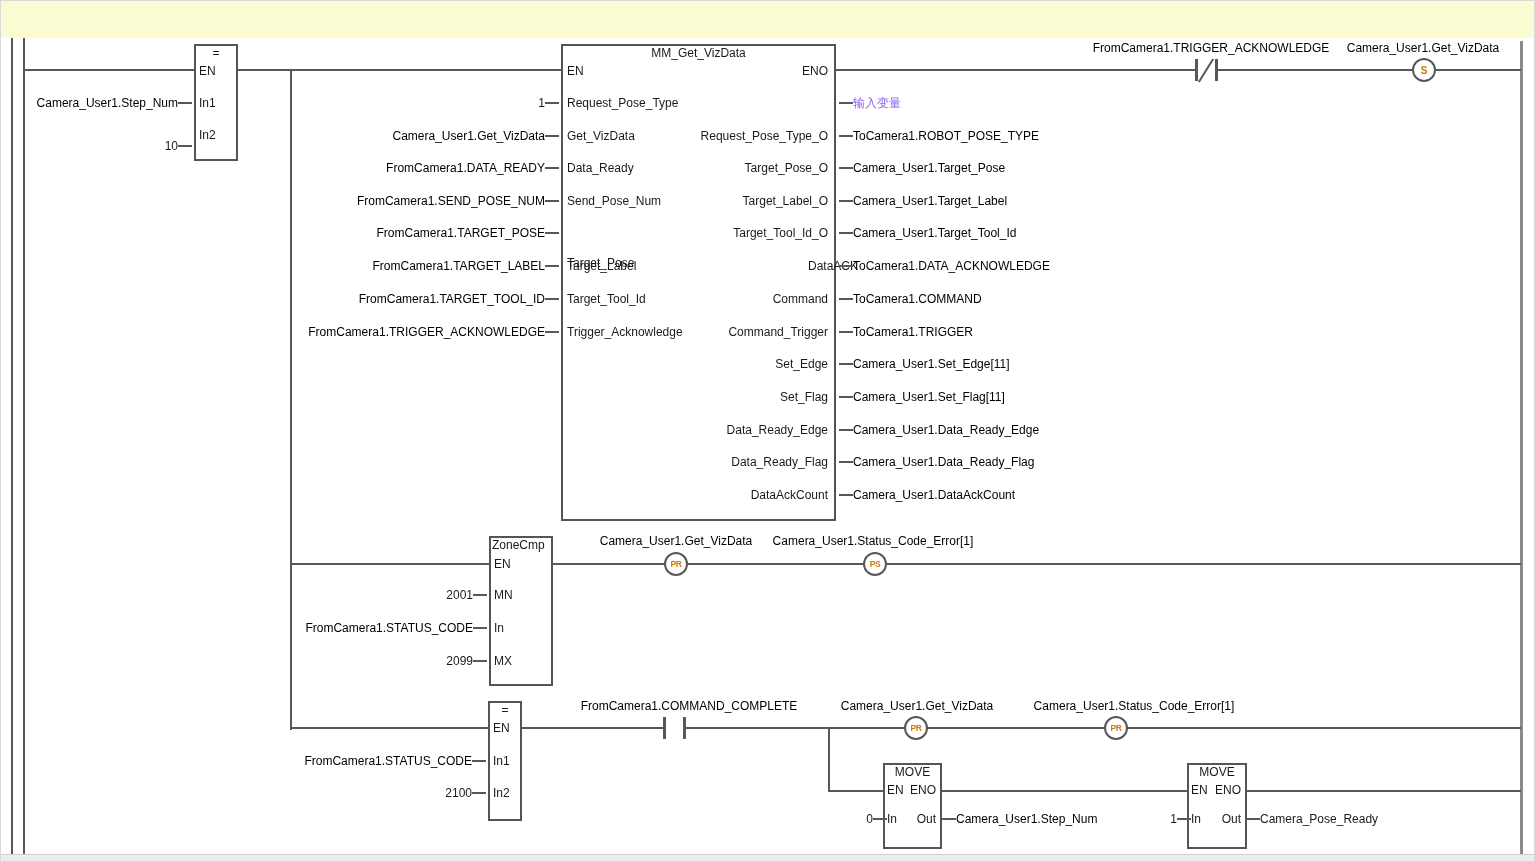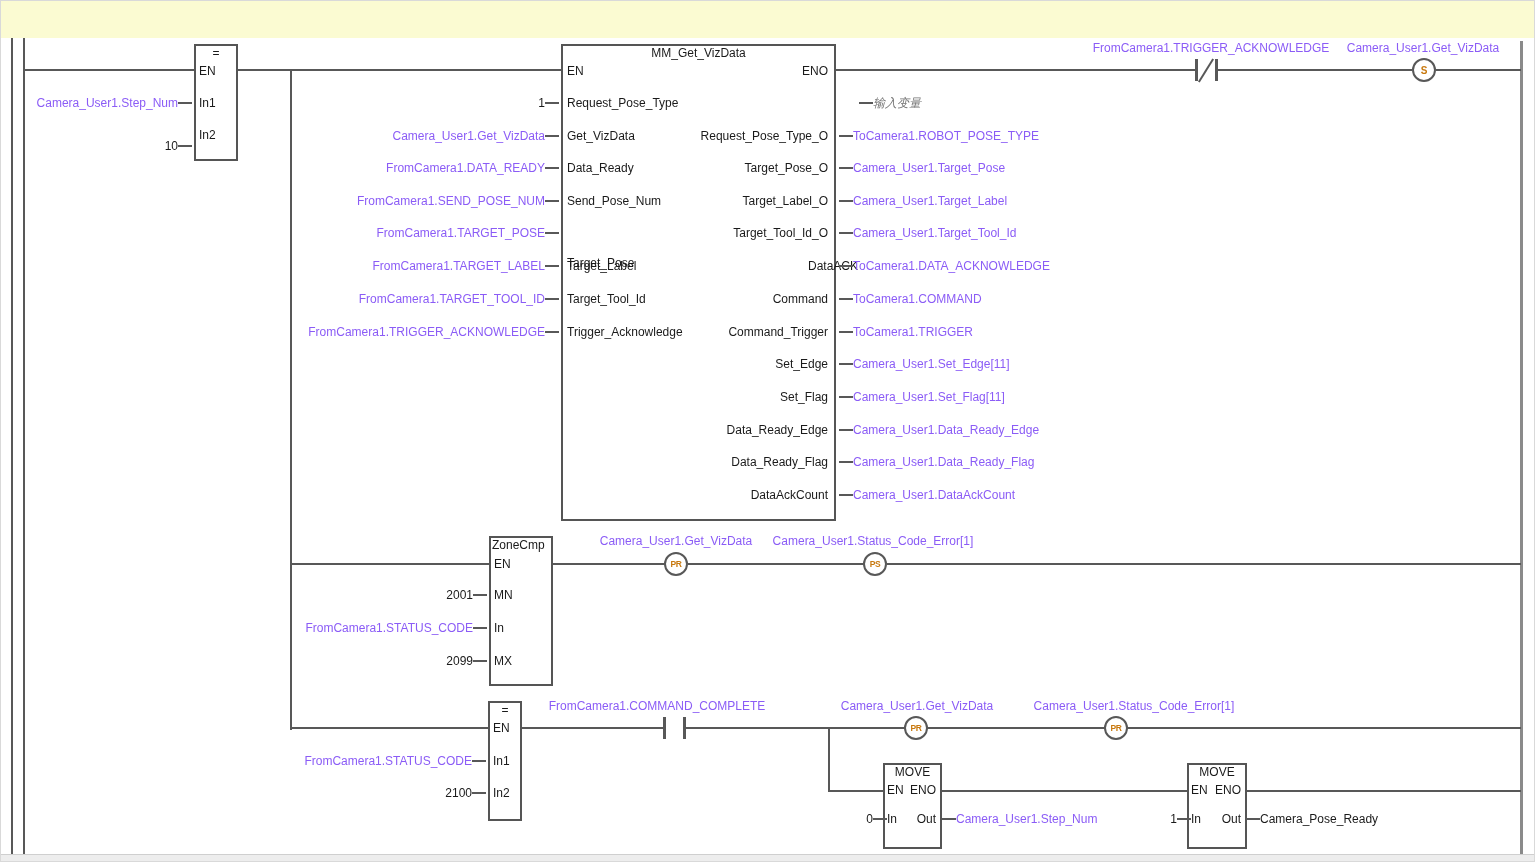--- a/index.html
+++ b/index.html
@@ -5,22 +5,22 @@
   html,body{margin:0;padding:0;background:#fff;}
   .stage{position:relative;width:1535px;height:862px;background:#ffffff;
          font-family:"Liberation Sans",sans-serif;overflow:hidden;border:1px solid #d9d9d9;box-sizing:border-box;}
   .comment{position:absolute;left:0;top:0;width:1535px;height:37px;background:#FBFBD2;
            color:#18961E;font-size:12.5px;line-height:16px;padding:2px 0 0 9px;box-sizing:border-box;}
   .hw{position:absolute;height:2px;background:#585858;}
   .vw{position:absolute;width:2px;background:#585858;}
   .rail{position:absolute;width:3px;background:#8a8a8a;}
   .box{position:absolute;background:#fff;border:2px solid #555;box-sizing:border-box;}
   .t{position:absolute;font-size:12px;line-height:14px;color:#1a1a1a;white-space:nowrap;}
-  .pink{color:#8b5cf6;}
-  .gi{color:#737373;font-style:italic;margin-left:20px;}
+  .pink{color:#000000;}
+  .gi{color:#8b5cf6;}
   .ctr{transform:translateX(-50%);}
   .ra{text-align:right;}
   .tick-l::after{content:"";position:absolute;left:100%;top:6px;width:14px;height:2px;background:#585858;}
   .tick-r::before{content:"";position:absolute;right:100%;top:6px;width:14px;height:2px;background:#585858;}
   .coil{position:absolute;width:24px;height:24px;box-sizing:border-box;border:2px solid #585858;border-radius:50%;
         background:#fff;color:#C8790F;font-weight:bold;display:flex;align-items:center;justify-content:center;}
   .coil.s{font-size:10px;} .coil.pp{font-size:8.5px;letter-spacing:-0.3px;}
   .cbar{position:absolute;width:3px;height:22px;background:#585858;}
   .slash{position:absolute;width:2px;height:27px;background:#585858;transform:rotate(32deg);}
   .footer{position:absolute;left:0;top:853px;width:1535px;height:9px;background:#EDEDED;border-top:1px solid #CFCFCF;box-sizing:border-box;}
@@ -136,21 +136,21 @@
   <div class="vw" style="left:827px;top:726px;height:64px;"></div>
 
   <div class="box" style="left:487px;top:700px;width:34px;height:120px;"></div>
   <div class="t" style="left:487px;top:702px;width:34px;text-align:center;">=</div>
   <div class="t" style="left:492px;top:720px;">EN</div>
   <div class="t" style="left:492px;top:753px;">In1</div>
   <div class="t" style="left:492px;top:785px;">In2</div>
   <div class="t pink ra tick-l" style="right:1062px;top:753px;">FromCamera1.STATUS_CODE</div>
   <div class="t ra tick-l" style="right:1062px;top:785px;text-align:center;">2100</div>
 
-  <div class="t pink ctr" style="left:656px;top:698px;">FromCamera1.COMMAND_COMPLETE</div>
+  <div class="t pink ctr" style="left:688px;top:698px;">FromCamera1.COMMAND_COMPLETE</div>
   <div class="cbar" style="left:662px;top:716px;"></div>
   <div class="cbar" style="left:682px;top:716px;"></div>
   <div class="t pink ctr" style="left:916px;top:698px;">Camera_User1.Get_VizData</div>
   <div class="coil pp" style="left:903px;top:715px;">PR</div>
   <div class="t pink ctr" style="left:1133px;top:698px;">Camera_User1.Status_Code_Error[1]</div>
   <div class="coil pp" style="left:1103px;top:715px;">PR</div>
 
   <div class="hw" style="left:827px;top:789px;width:55px;"></div>
   <div class="hw" style="left:941px;top:789px;width:245px;"></div>
   <div class="hw" style="left:1246px;top:789px;width:274px;"></div>

